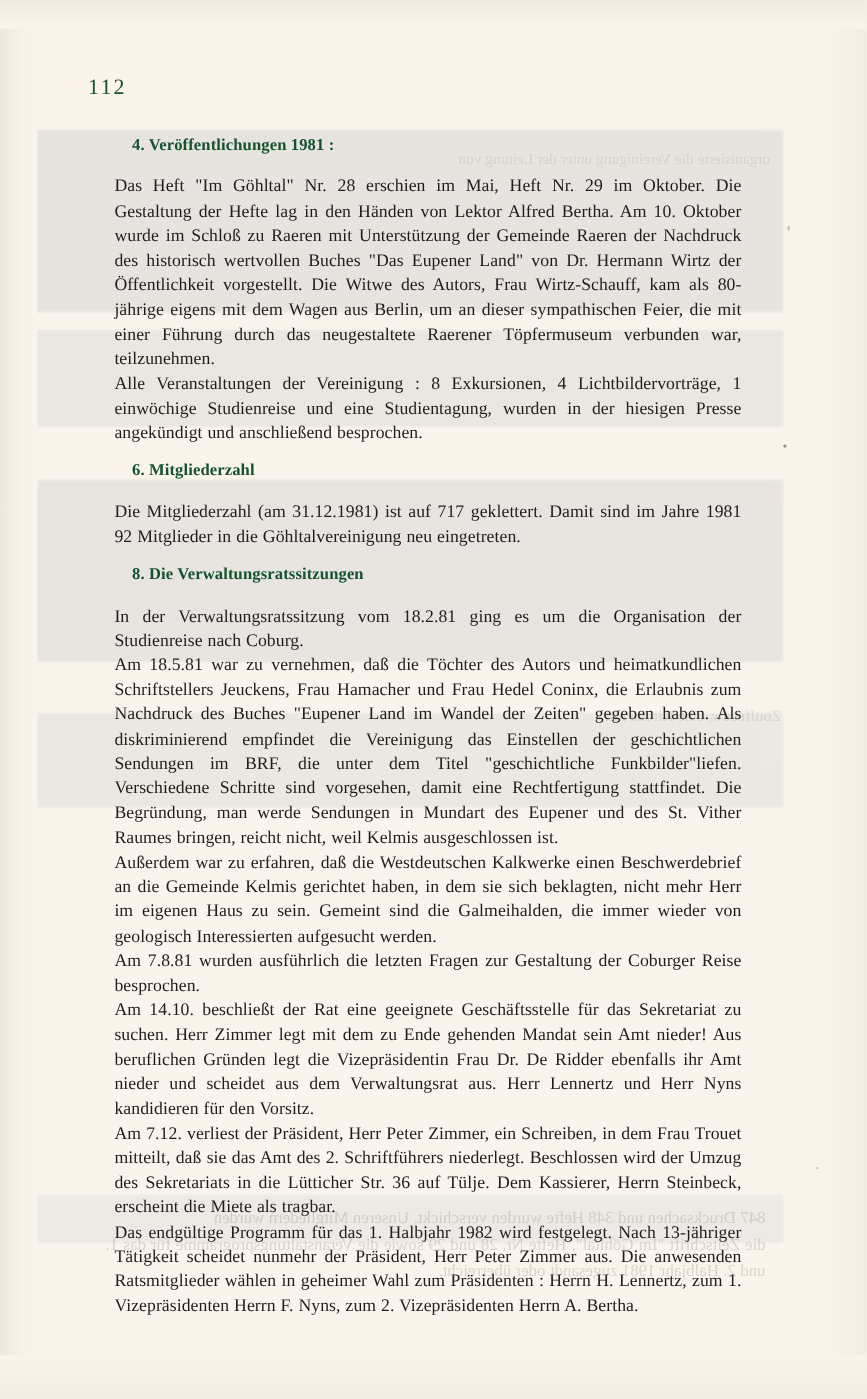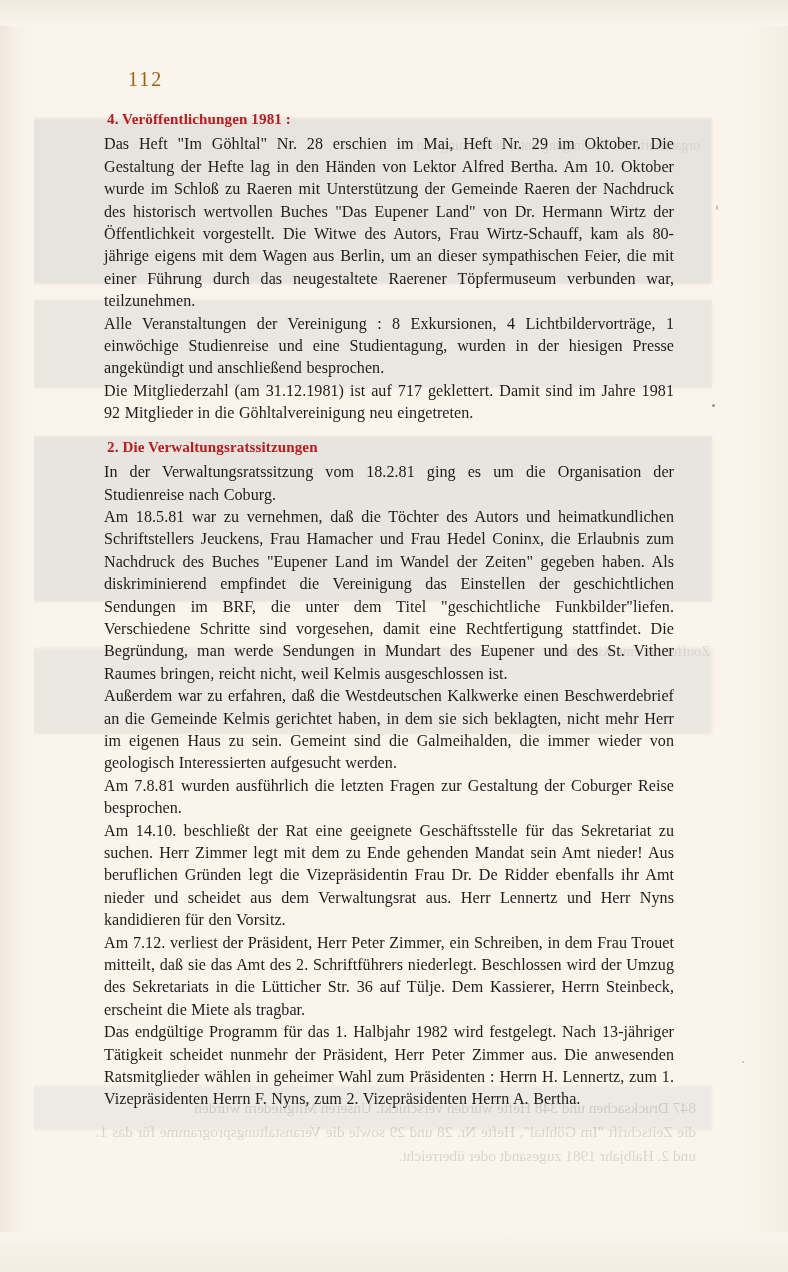--- a/index.html
+++ b/index.html
@@ -72,35 +72,34 @@
     position: absolute;
     left: 0; top: 0;
     width: 788px; height: 1272px;
   }
   #folio {
     position: absolute;
     left: 80px;
     top: 68px;
     font-size: 20px;
     letter-spacing: 2px;
-    color: #a16207;
-    margin-left: 48px;
+    color: #14532d;
   }
   #text-column {
     position: absolute;
     left: 104px;
     top: 105px;
     width: 570px;
   }
   .heading {
     font-weight: bold;
     font-size: 15.1px;
     line-height: 22.4px;
-    color: #b91c1c;
-    margin: 3px;
+    color: #14532d;
+    margin: 16px;
     letter-spacing: .1px;
   }
   .heading.spaced { margin-top: 11px; }
   .para {
     margin: 0;
     font-size: 16.1px;
     line-height: 22.4px;
     color: #1f1c1a;
     text-align: justify;
     letter-spacing: .05px;
@@ -175,23 +174,24 @@
 
   <div id="folio">112</div>
 
   <div id="text-column">
 
     <p class="heading">4. Veröffentlichungen 1981 :</p>
     <p class="para">Das Heft "Im Göhltal" Nr. 28 erschien im Mai, Heft Nr. 29 im Oktober. Die Gestaltung der Hefte lag in den Händen von Lektor Alfred Bertha. Am 10. Oktober wurde im Schloß zu Raeren mit Unterstützung der Gemeinde Raeren der Nachdruck des historisch wertvollen Buches "Das Eupener Land" von Dr. Hermann Wirtz der Öffentlichkeit vorgestellt. Die Witwe des Autors, Frau Wirtz-Schauff, kam als 80-jährige eigens mit dem Wagen aus Berlin, um an dieser sympathischen Feier, die mit einer Führung durch das neugestaltete Raerener Töpfermuseum verbunden war, teilzunehmen.</p>
 
     <p class="para">Alle Veranstaltungen der Vereinigung : 8 Exkursionen, 4 Lichtbildervorträge, 1 einwöchige Studienreise und eine Studientagung, wurden in der hiesigen Presse angekündigt und anschließend besprochen.</p>
 
+    <p class="heading spaced">6. Mitgliederzahl</p>
     <p class="para">Die Mitgliederzahl (am 31.12.1981) ist auf 717 geklettert. Damit sind im Jahre 1981 92 Mitglieder in die Göhltalvereinigung neu eingetreten.</p>
 
-    <p class="heading spaced">2. Die Verwaltungsratssitzungen</p>
+    <p class="heading spaced">8. Die Verwaltungsratssitzungen</p>
     <p class="para">In der Verwaltungsratssitzung vom 18.2.81 ging es um die Organisation der Studienreise nach Coburg.</p>
     <p class="para">Am 18.5.81 war zu vernehmen, daß die Töchter des Autors und heimatkundlichen Schriftstellers Jeuckens, Frau Hamacher und Frau Hedel Coninx, die Erlaubnis zum Nachdruck des Buches "Eupener Land im Wandel der Zeiten" gegeben haben. Als diskriminierend empfindet die Vereinigung das Einstellen der geschichtlichen Sendungen im BRF, die unter dem Titel "geschichtliche Funkbilder"liefen. Verschiedene Schritte sind vorgesehen, damit eine Rechtfertigung stattfindet. Die Begründung, man werde Sendungen in Mundart des Eupener und des St. Vither Raumes bringen, reicht nicht, weil Kelmis ausgeschlossen ist.</p>
     <p class="para">Außerdem war zu erfahren, daß die Westdeutschen Kalkwerke einen Beschwerdebrief an die Gemeinde Kelmis gerichtet haben, in dem sie sich beklagten, nicht mehr Herr im eigenen Haus zu sein. Gemeint sind die Galmeihalden, die immer wieder von geologisch Interessierten aufgesucht werden.</p>
     <p class="para">Am 7.8.81 wurden ausführlich die letzten Fragen zur Gestaltung der Coburger Reise besprochen.</p>
     <p class="para">Am 14.10. beschließt der Rat eine geeignete Geschäftsstelle für das Sekretariat zu suchen. Herr Zimmer legt mit dem zu Ende gehenden Mandat sein Amt nieder! Aus beruflichen Gründen legt die Vizepräsidentin Frau Dr. De Ridder ebenfalls ihr Amt nieder und scheidet aus dem Verwaltungsrat aus. Herr Lennertz und Herr Nyns kandidieren für den Vorsitz.</p>
     <p class="para">Am 7.12. verliest der Präsident, Herr Peter Zimmer, ein Schreiben, in dem Frau Trouet mitteilt, daß sie das Amt des 2. Schriftführers niederlegt. Beschlossen wird der Umzug des Sekretariats in die Lütticher Str. 36 auf Tülje. Dem Kassierer, Herrn Steinbeck, erscheint die Miete als tragbar.</p>
     <p class="para">Das endgültige Programm für das 1. Halbjahr 1982 wird festgelegt. Nach 13-jähriger Tätigkeit scheidet nunmehr der Präsident, Herr Peter Zimmer aus. Die anwesenden Ratsmitglieder wählen in geheimer Wahl zum Präsidenten : Herrn H. Lennertz, zum 1. Vizepräsidenten Herrn F. Nyns, zum 2. Vizepräsidenten Herrn A. Bertha.</p>
   </div>
 
 </div>

